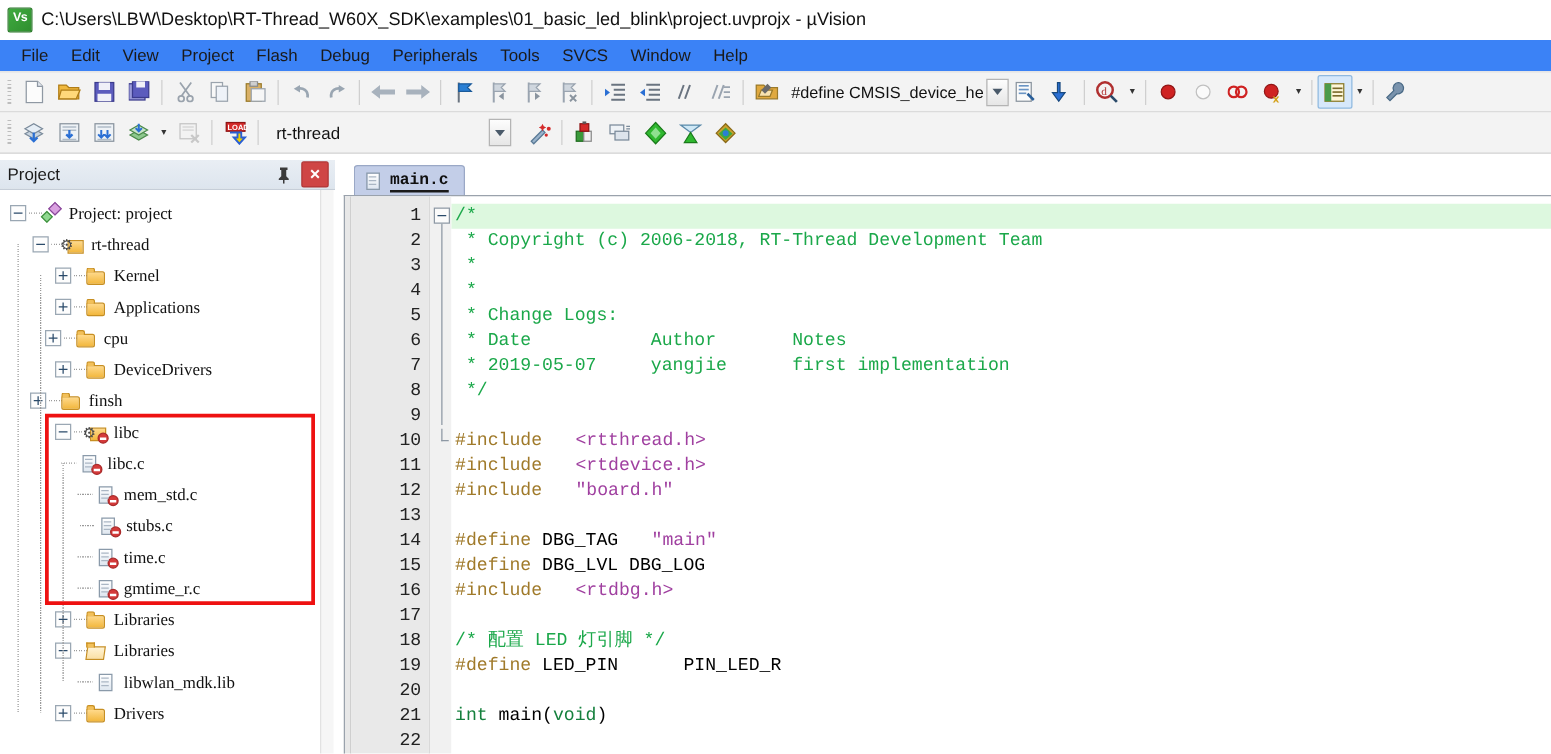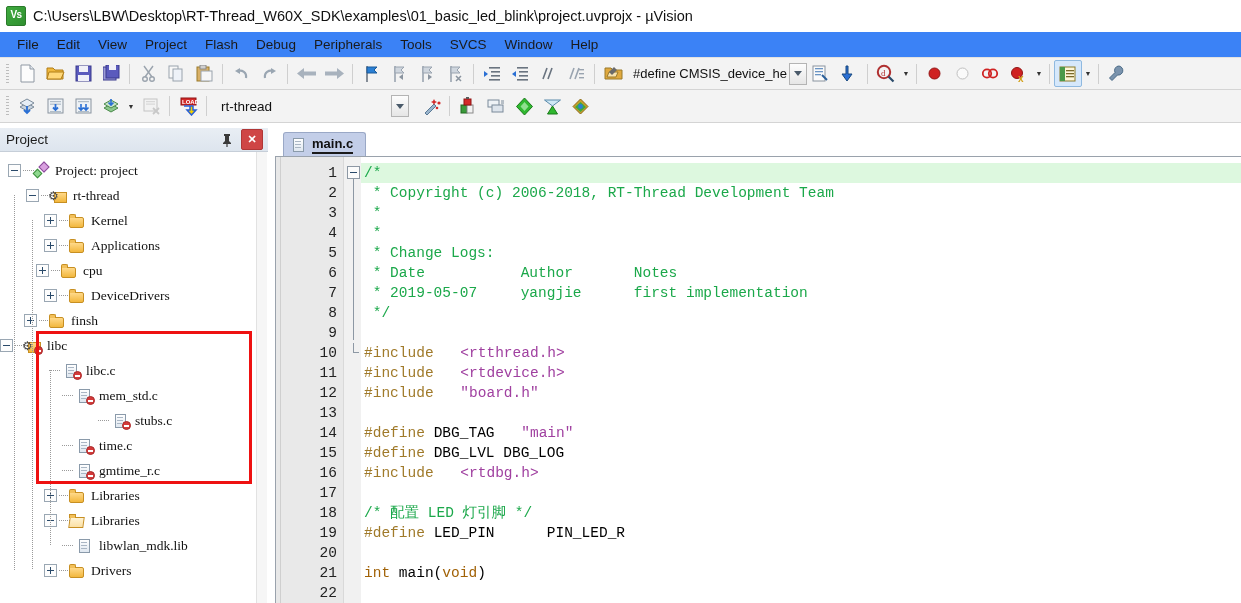--- a/index.html
+++ b/index.html
@@ -399,20 +399,21 @@
     display: flex;
     align-items: center;
     padding: 0 12px 0 6px;
     background: #c3cee8;
     border: 1px solid #9aa8c6;
     border-bottom: none;
     border-radius: 3px 3px 0 0;
     box-sizing: border-box;
     position: relative;
     cursor: default;
+    font-family: Liberation Mono, monospace;
   }
   .etab .ico { margin-right:4px; }
   .etab .tabname {
     font-size: 13px;
     color: #101010;
     font-weight: bold;
     border-bottom: 2px solid #1a1a1a;
     line-height: 16px;
   }
   #code-wrap {
@@ -486,21 +487,21 @@
   .foldend {
     position:absolute; left:9px; top:0; height:10px; width:1px; background:#8d98a4;
   }
   .foldend::after {
     content:""; position:absolute; left:0; top:9px; width:6px; height:1px; background:#8d98a4;
   }
   
   .c-comment { color: #1ba84a; }
   .c-pre     { color: #a07a2a; }
   .c-str     { color: #a040a0; margin-left: 18px; }
-  .c-kw      { color: #a16207; }
+  .c-kw      { color: #15803d; }
   .c-plain   { color: #000000; }
 </style>
 </head>
 <body>
 
 <div id="titlebar">
   <div id="app-icon"></div>
   <div id="title-text">C:\Users\LBW\Desktop\RT-Thread_W60X_SDK\examples\01_basic_led_blink\project.uvprojx - µVision</div>
 </div>
 
@@ -928,21 +929,21 @@
             <span class="dots" style="width: 9px;"></span>
             <span class="ico folder"></span>
             <span class="tlabel">DeviceDrivers</span>
           </div>
           <div class="tnode" style="padding-left: 24px;">
             <span class="exp plus"></span>
             <span class="dots" style="width: 9px;"></span>
             <span class="ico folder"></span>
             <span class="tlabel">finsh</span>
           </div>
-          <div class="tnode" style="">
+          <div class="tnode" style="padding-left: 44px;">
             <span class="exp"></span>
             <span class="dots" style="width: 9px;"></span>
             <span class="ico group blocked">
               <span class="badge"></span>
             </span>
             <span class="tlabel">libc</span>
           </div>
           <div class="tnode" style="padding-left: 49px;">
             <span class="dots"></span>
             <span class="ico file blocked">
@@ -950,21 +951,21 @@
             </span>
             <span class="tlabel">libc.c</span>
           </div>
           <div class="tnode" style="padding-left: 62px;">
             <span class="dots"></span>
             <span class="ico file blocked">
               <span class="badge"></span>
             </span>
             <span class="tlabel">mem_std.c</span>
           </div>
-          <div class="tnode" style="padding-left: 98px;">
+          <div class="tnode" style="padding-left: 64px;">
             <span class="dots"></span>
             <span class="ico file blocked">
               <span class="badge"></span>
             </span>
             <span class="tlabel">stubs.c</span>
           </div>
           <div class="tnode" style="padding-left: 62px;">
             <span class="dots"></span>
             <span class="ico file blocked">
               <span class="badge"></span>

